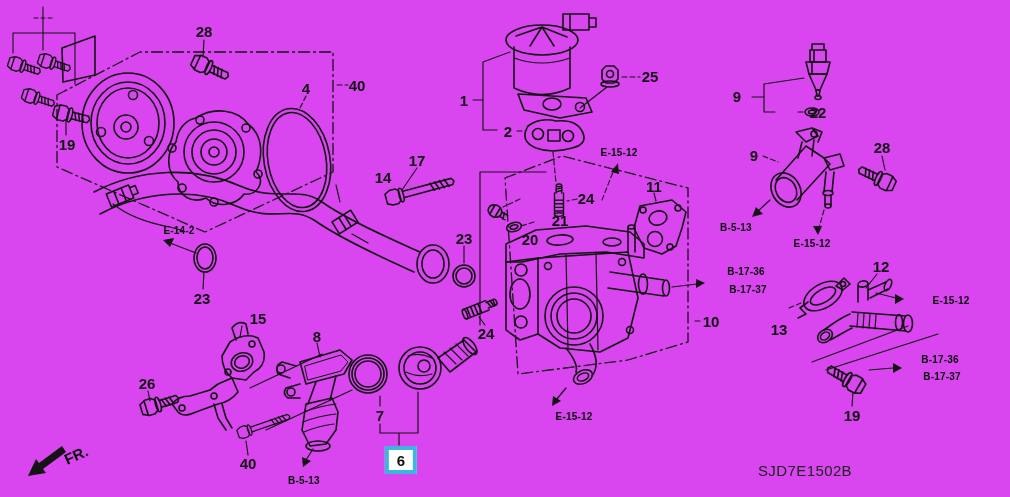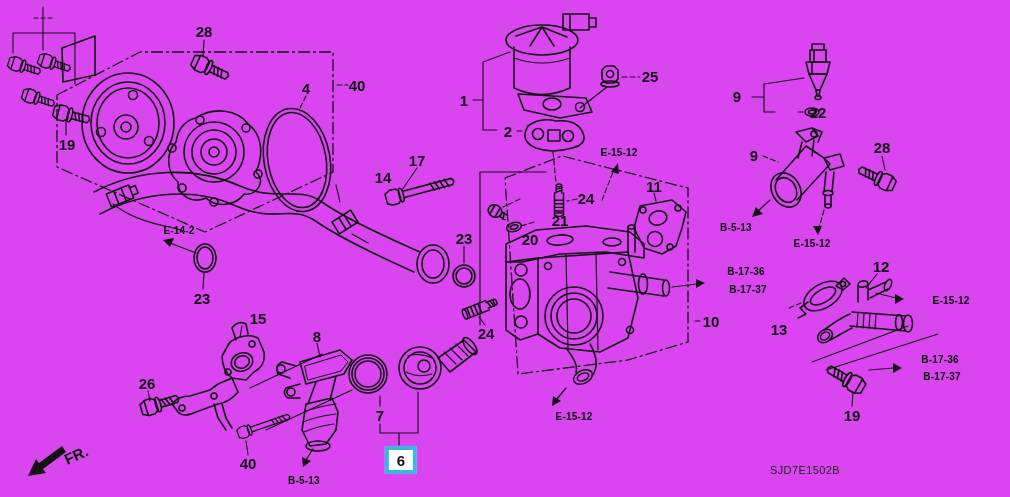--- a/index.html
+++ b/index.html
@@ -7,21 +7,21 @@
          font-family:Liberation Sans, sans-serif;}
   .stage svg{position:absolute;left:0;top:0;}
   #label-layer{position:absolute;left:0;top:0;width:100%;height:100%;}
   .plabel{position:absolute;transform:translate(-50%,-50%);font-weight:bold;font-size:15px;
           color:#111;white-space:nowrap;line-height:1;cursor:pointer;}
   .plabel.hl{border:4px solid #3cb5e0;background:#fff;padding:3px 8px 2px 8px;}
   .rlabel{position:absolute;transform:translate(-50%,-50%);font-weight:bold;font-size:10px;
           color:#0a0a0a;white-space:nowrap;line-height:1;letter-spacing:0.2px;cursor:pointer;text-align:center;}
   .fr{position:absolute;transform:translate(-50%,-50%) rotate(-24deg);font-weight:bold;
       font-size:15px;color:#0a0a0a;}
-  .codelabel{position:absolute;transform:translate(-50%,-50%);font-size:11px;color:#222;
+  .codelabel{position:absolute;transform:translate(-50%,-50%);font-size:15px;color:#222;
       letter-spacing:0.4px;}
 </style>
 </head>
 <body>
 
 <div class="stage">
 
 <svg width="1010" height="497" viewBox="0 0 1010 497">
 <defs>
   <g id="boltg">

